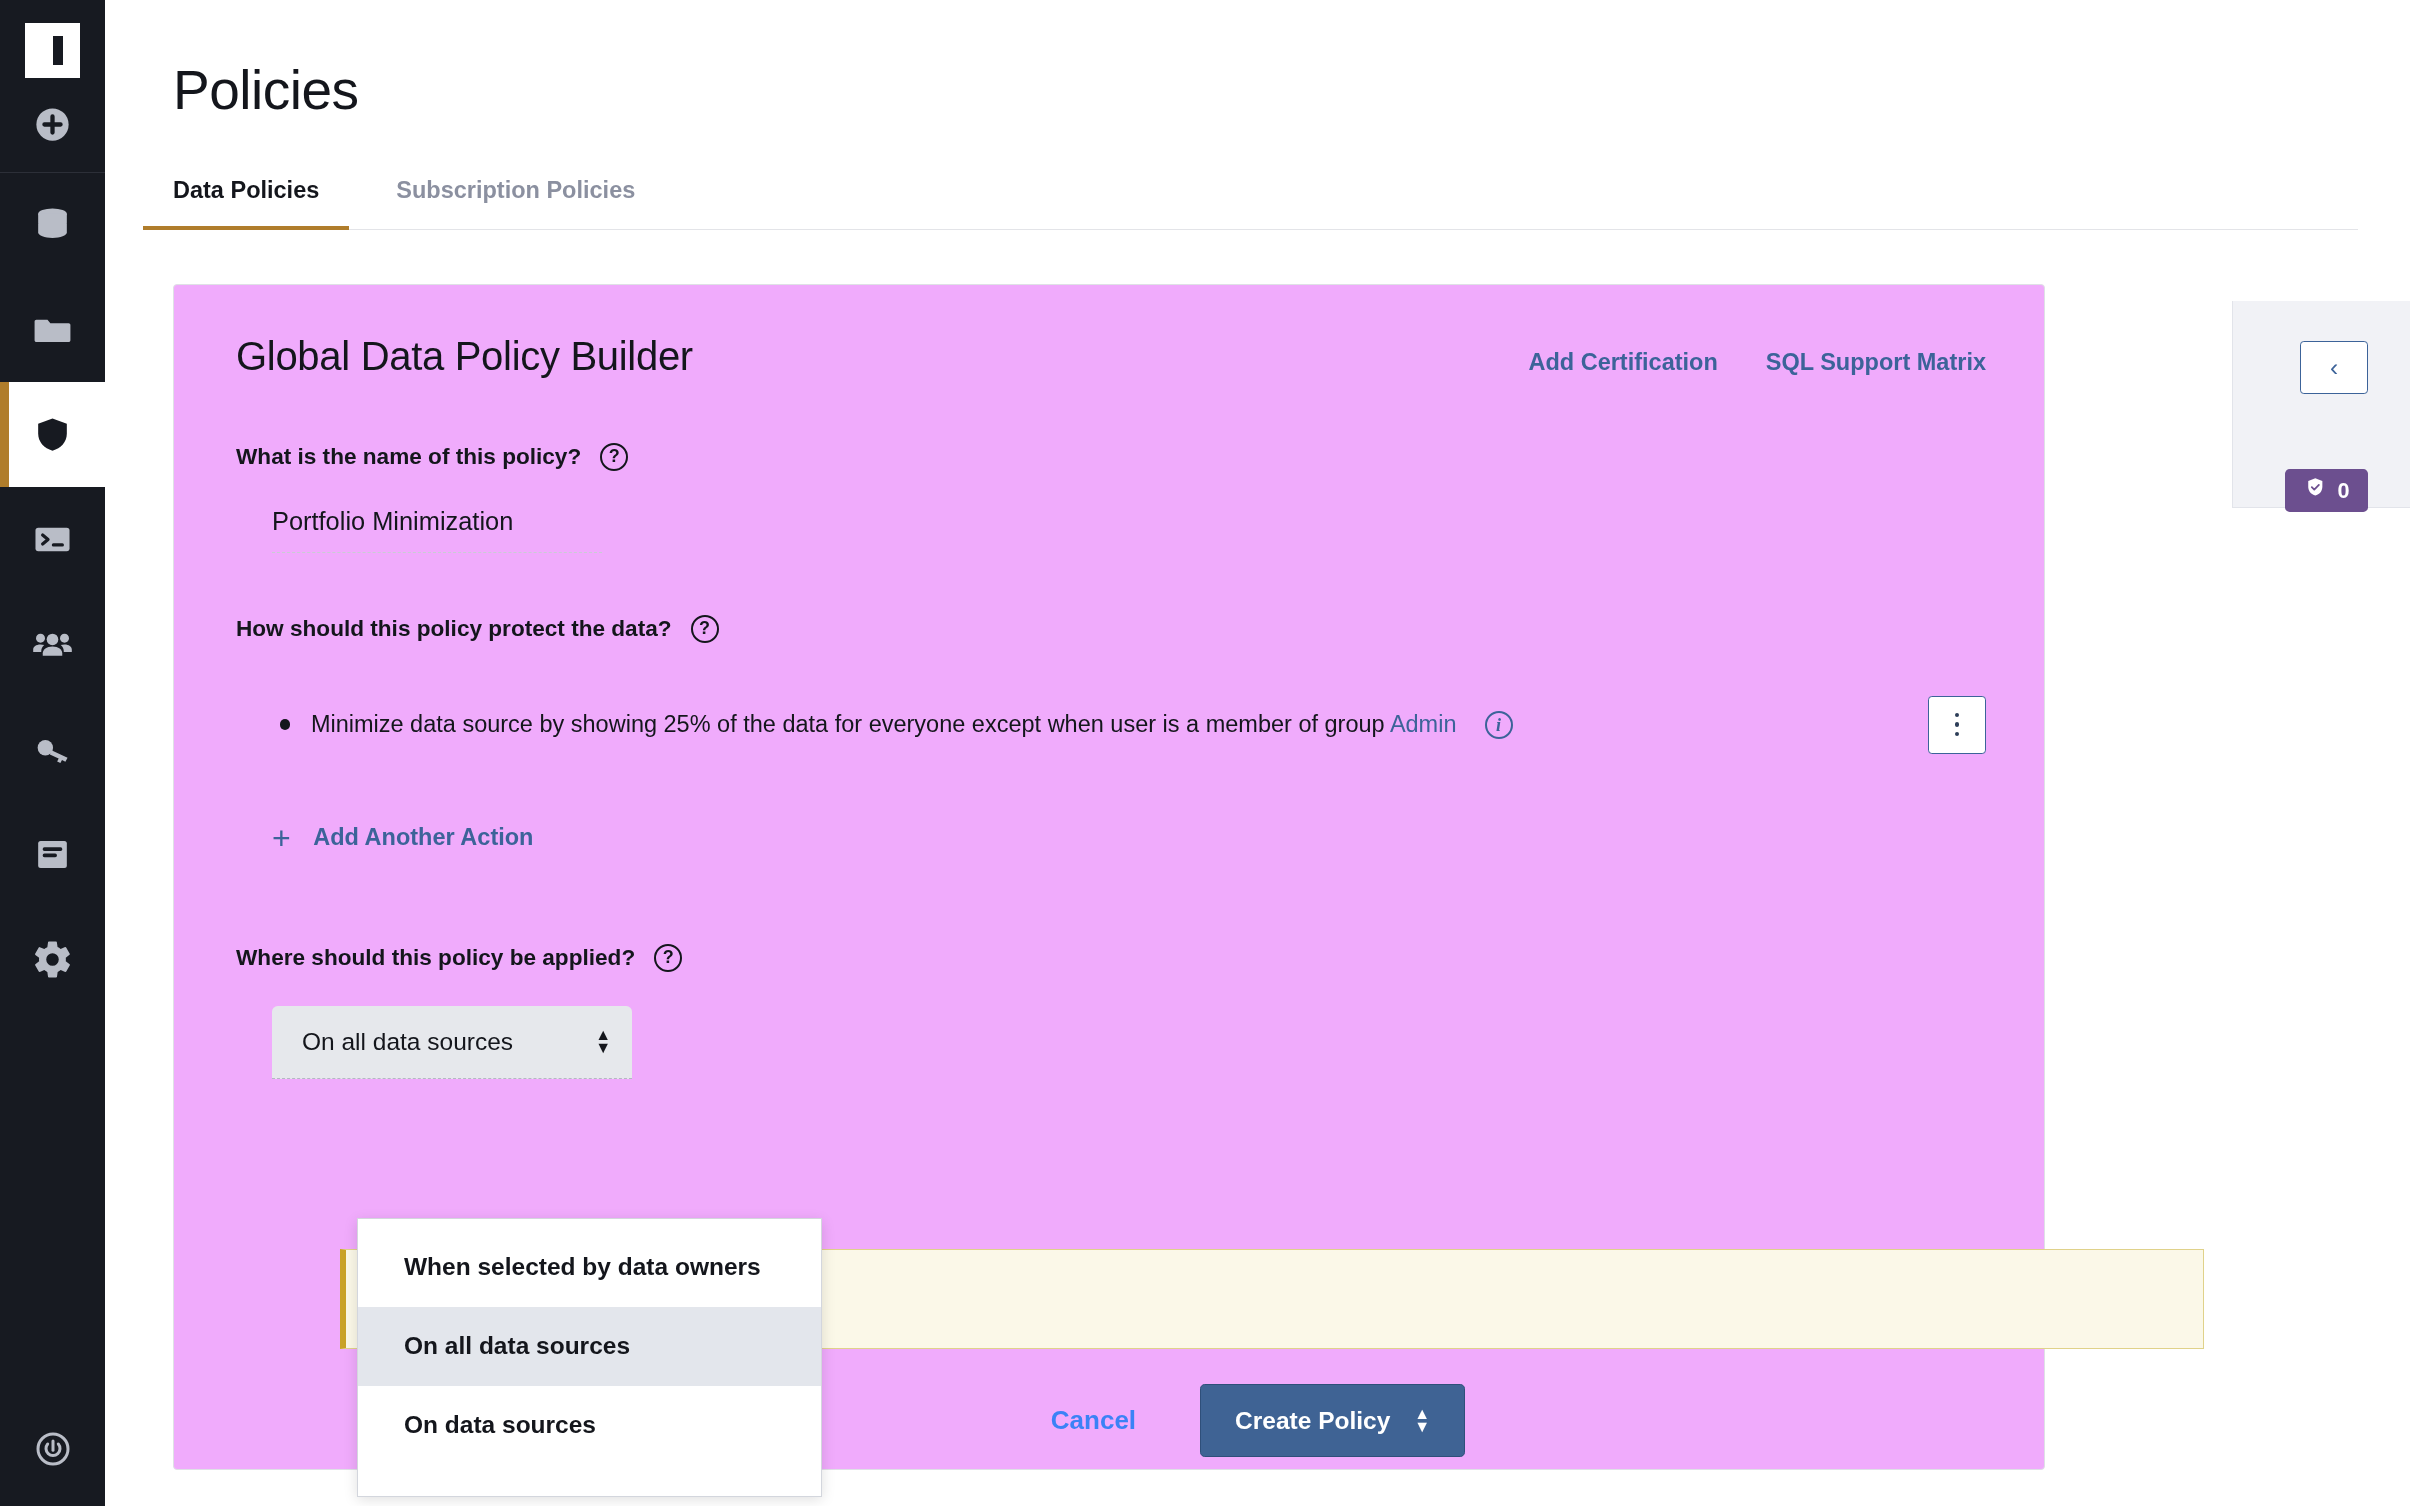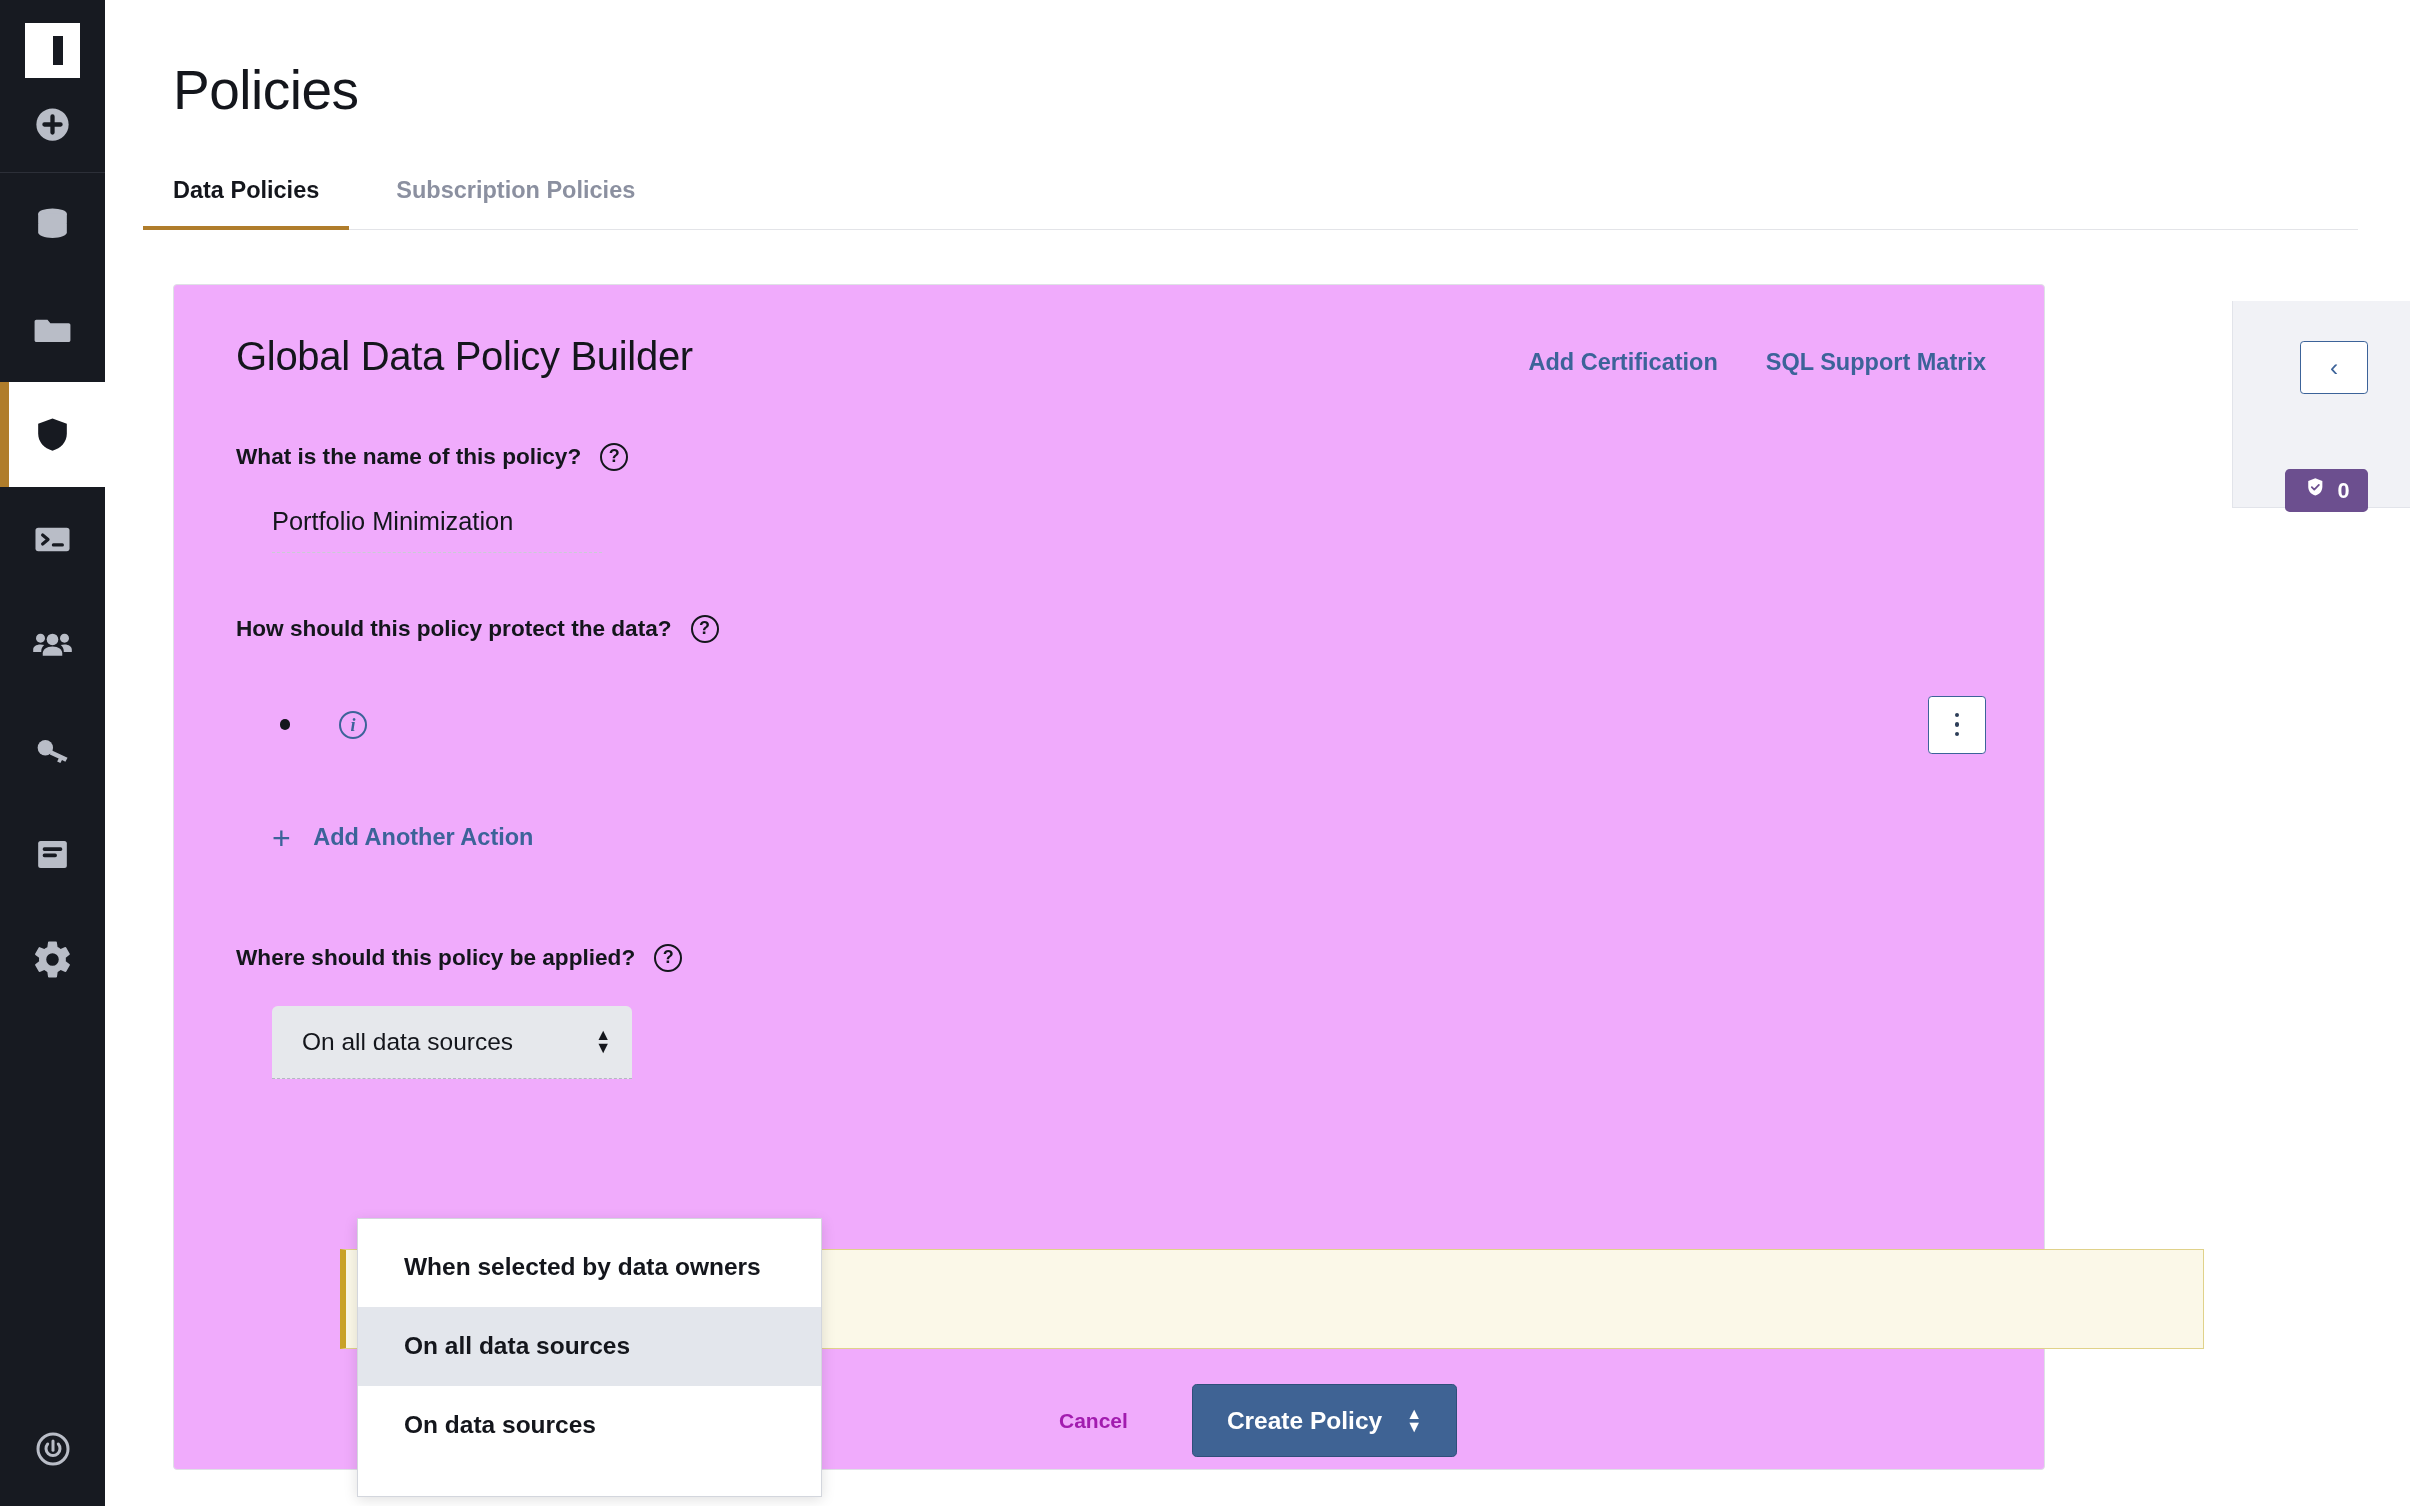--- a/index.html
+++ b/index.html
@@ -187,21 +187,21 @@
   }
 
   
   .footer-actions {
     position: absolute; left: 0; right: 0; top: 1384px;
     display: flex; align-items: center; justify-content: center;
     gap: 0;
     z-index: 20;
   }
   .btn-cancel {
-    font-size: 21px; font-weight: bold; color: #a21caf;
+    font-size: 26px; font-weight: bold; color: #3b82f6;
     background: transparent; border: none; cursor: pointer;
     margin-right: 64px;
     font-family:"Liberation Sans", sans-serif;
   }
   .btn-create {
     background: #3f6394; color: #ffffff; border: 1.9px solid #2f4f7a;
     border-radius: 4.7px;
     font-size: 24.5px; font-weight: bold;
     padding: 0 34px; height: 73px;
     display: inline-flex; align-items: center; gap: 24px;
@@ -372,20 +372,21 @@
       </div>
 
       <div class="sec-protect">
         <div class="qlabel">
           <span>How should this policy protect the data?</span>
           <span class="help-icon">?</span>
         </div>
 
         <div class="rule-row">
           <span class="bullet"></span>
+          <span class="rule-text"><span>Minimize data source by showing 25% of the data for everyone except when user is a member of group </span><span class="lnk">Admin</span></span>
           <span class="info-icon">i</span>
           <span class="kebab">
             <i></i>
             <i></i>
             <i></i>
           </span>
         </div>
 
         <div class="add-action">
           <span class="plus-ic">+</span>

